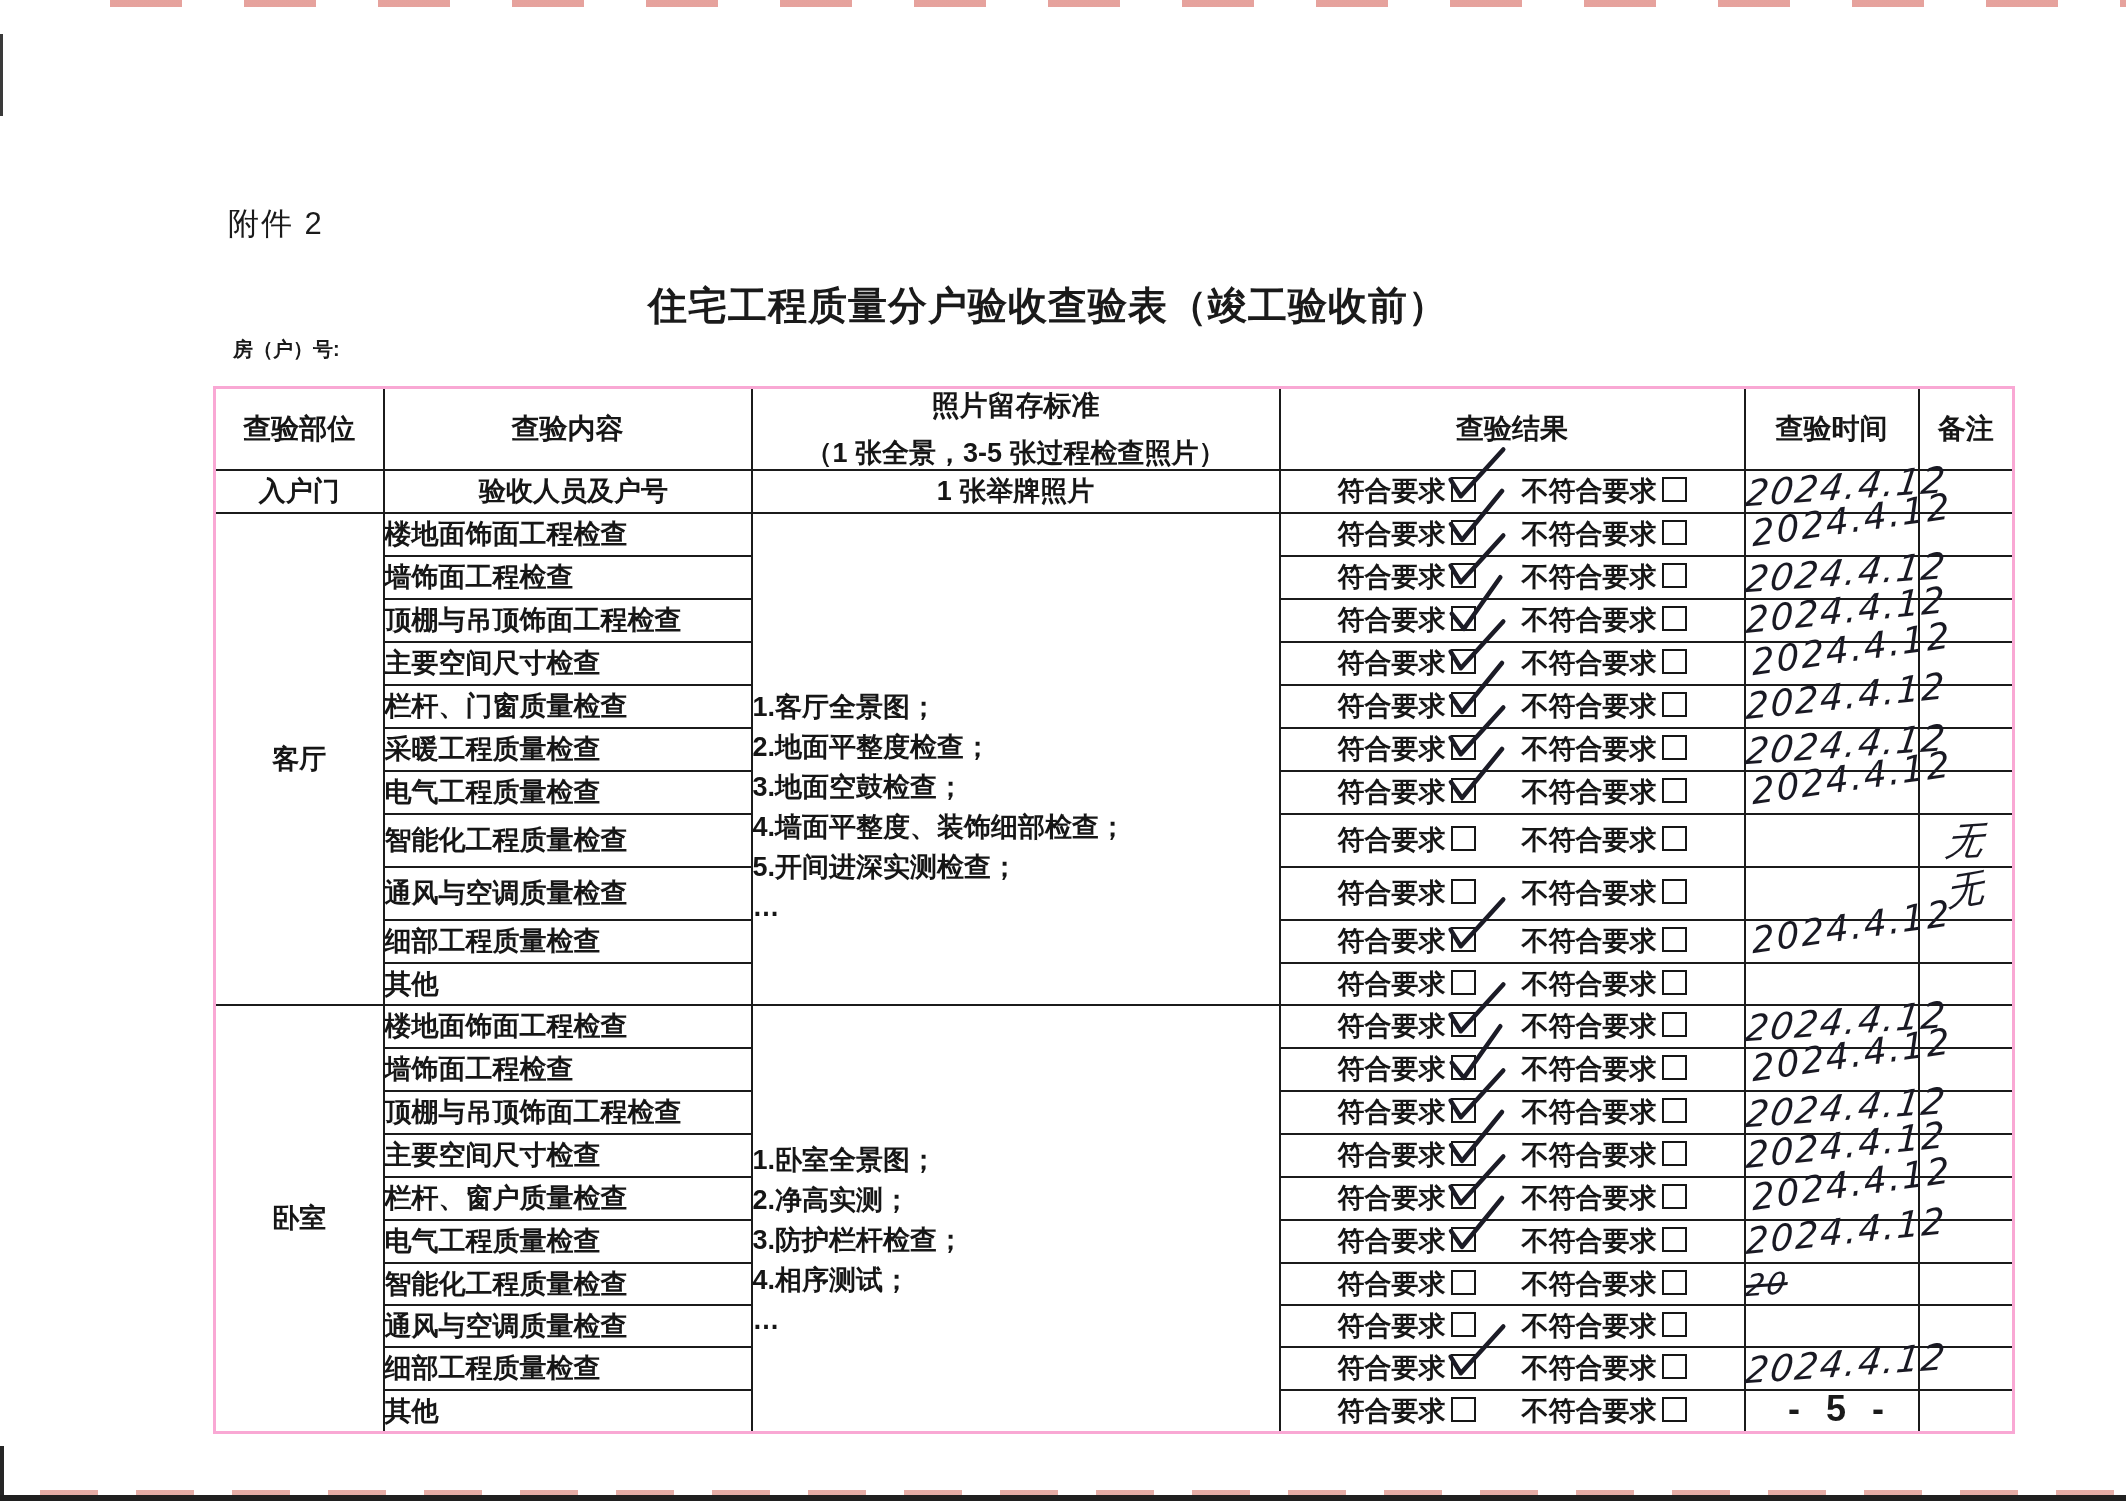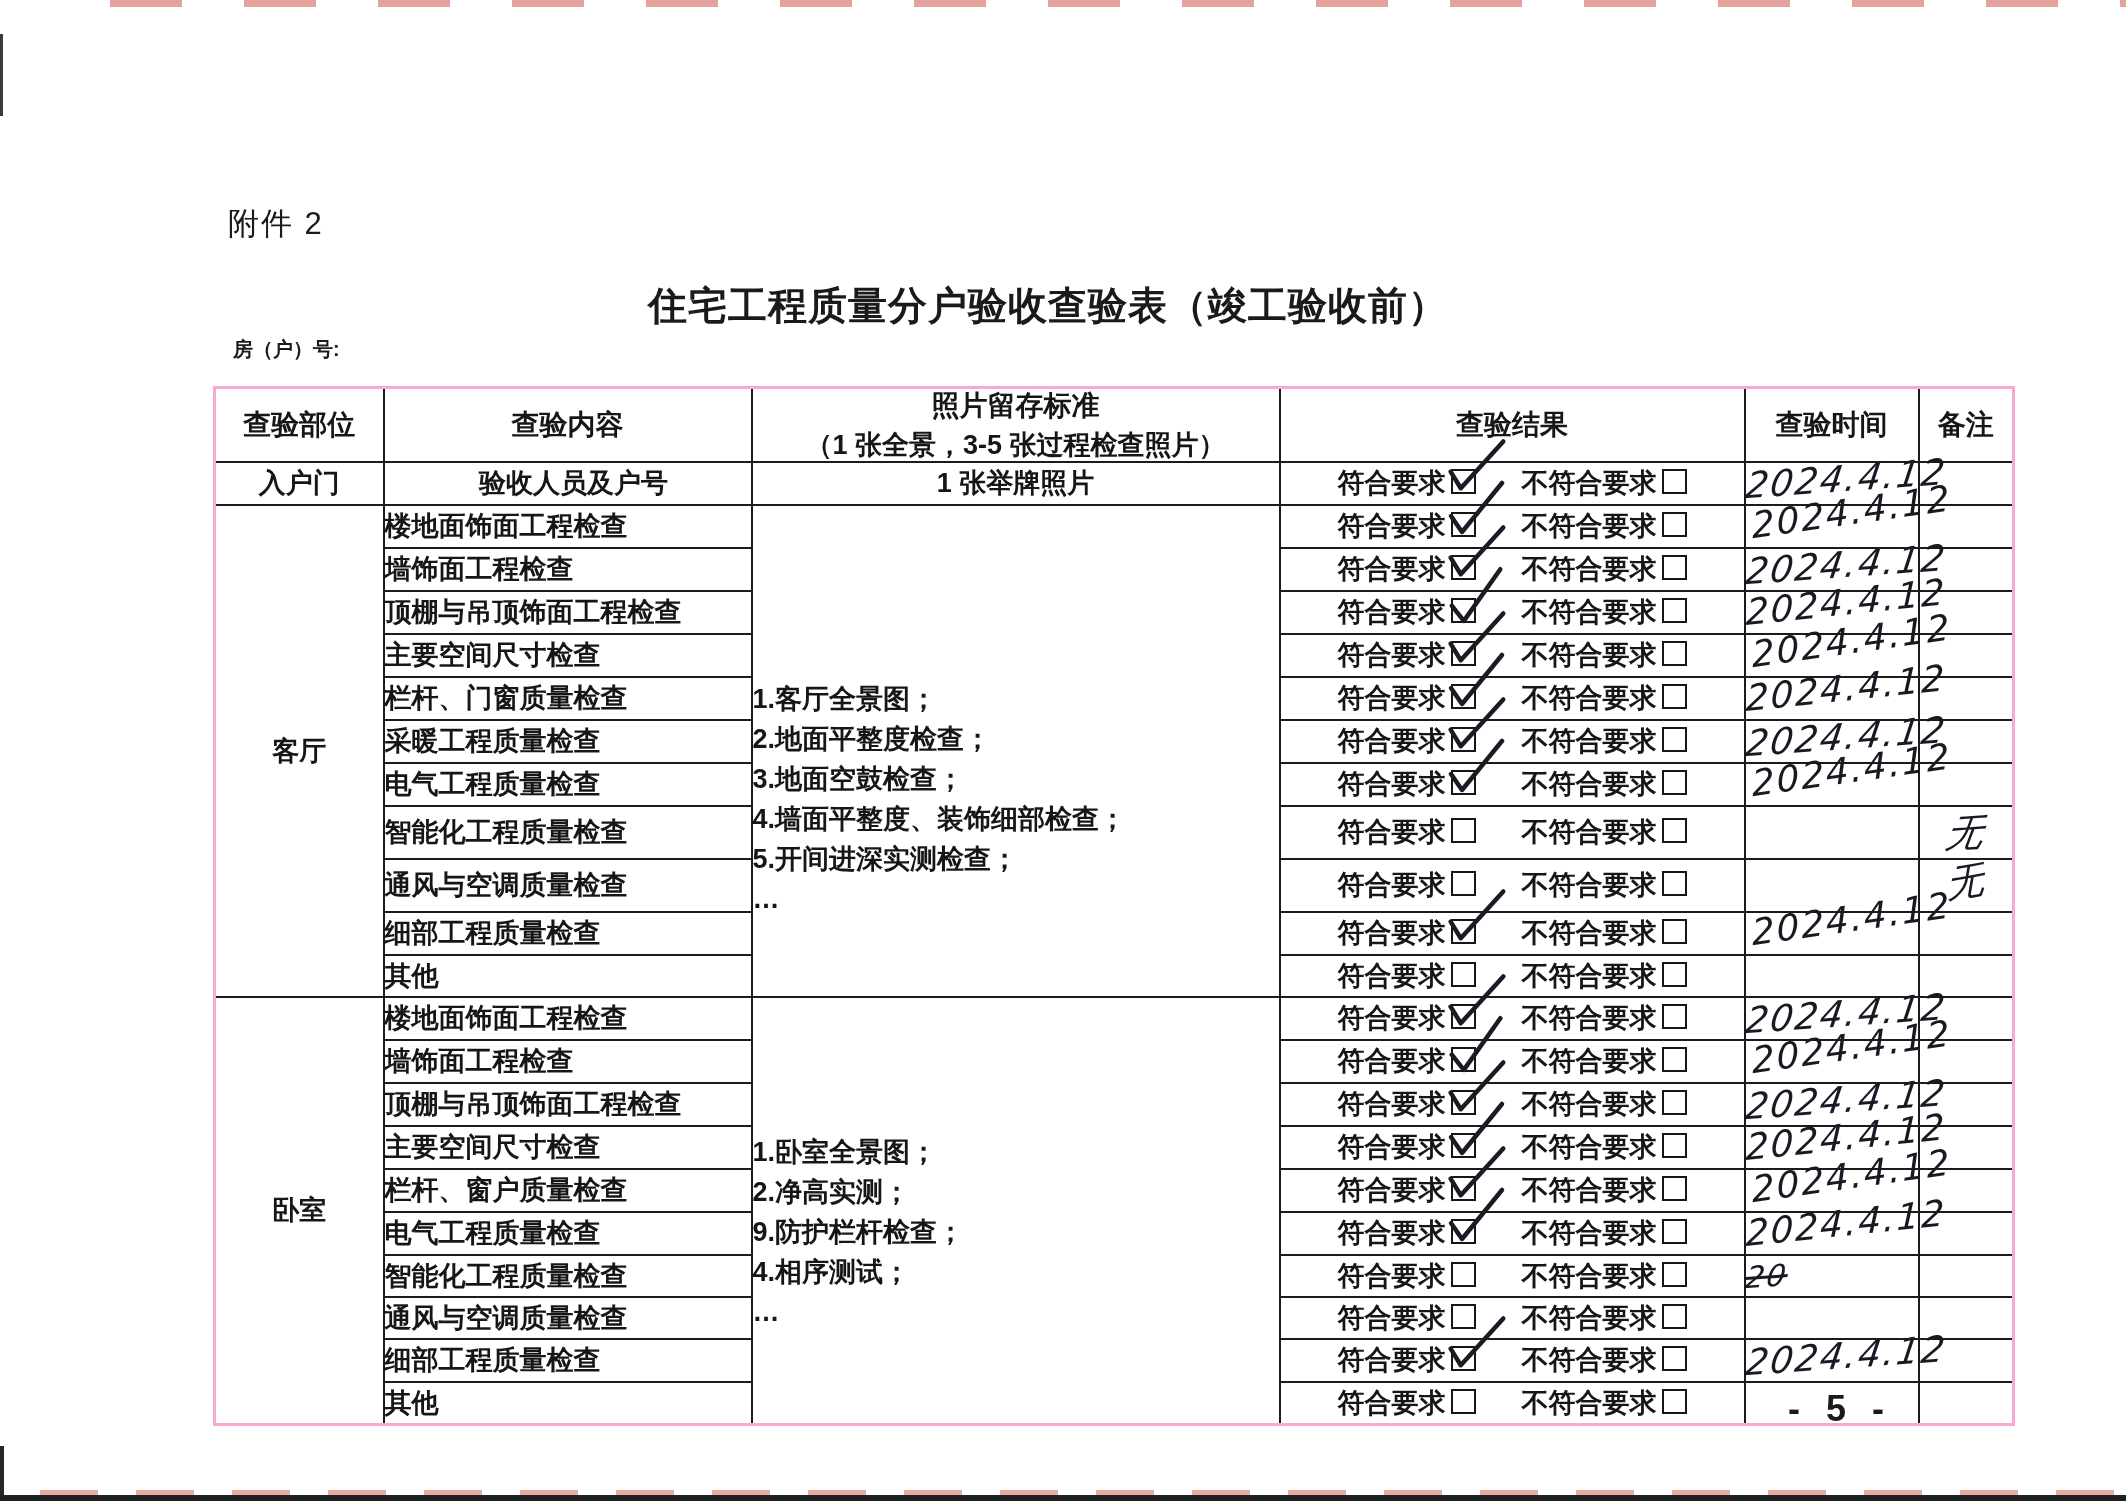--- a/index.html
+++ b/index.html
@@ -33,21 +33,21 @@
     position:absolute; left:213px; top:386px; width:1799px;
     border-collapse:collapse; table-layout:fixed;
     border:3px solid #f9a8d4;
   }
   table.doc th, table.doc td {
     border:2px solid #1b1b1b; padding:0;
     font-weight:bold; color:#161616; overflow:visible;
   }
   table.doc th { height:66px; font-size:28px; text-align:center; vertical-align:middle; line-height:1.2; }
   table.doc td { height:40px; font-size:27px; vertical-align:middle; }
-  th .sub { display:block; font-size:27px; margin-top:6px; }
+  th .sub { display:block; font-size:27px; margin-top:14px; }
   td.part   { text-align:center; font-size:28px; }
   td.content{ text-align:left; padding-left:14px; }
   td.content.centered { text-align:center; padding-left:12px; }
   td.photo  { text-align:center;border-radius:21px; }
   td.photo-block { vertical-align:top; text-align:left; padding-left:18px; line-height:40px; }
   td.photo-block.lr { padding-top:96px; }
   td.photo-block.br { padding-top:44px; }
   td.result { text-align:center; white-space:nowrap; }
   td.date   { text-align:left; padding-left:8px; }
   td.remark { text-align:center; }
@@ -214,21 +214,21 @@
     <td class="date"><span class="hand"></span></td>
     <td class="remark"><span class="hand remark-hand"></span></td>
   </tr>
 
   <tr class="checked">
     <td class="part" rowspan="10">卧室</td>
     <td class="content">楼地面饰面工程检查</td>
     <td class="photo-block br" rowspan="10">
       <div>1.卧室全景图；</div>
       <div>2.净高实测；</div>
-      <div>9.防护栏杆检查；</div>
+      <div>3.防护栏杆检查；</div>
       <div>4.相序测试；</div>
       <div>…</div>
     </td>
     <td class="result"><span class="opt"><span>符合要求</span><span class="cbx-wrap"><span class="cbx"></span><svg class="tick" viewBox="0 0 64 66">
                 <path d="M7 41 L18 57 L58 8"></path>
               </svg></span></span><span class="opt"><span>不符合要求</span><span class="cbx"></span></span></td>
     <td class="date"><span class="hand">2024.4.12</span></td>
     <td class="remark"><span class="hand remark-hand"></span></td>
   </tr>
   <tr class="checked">

